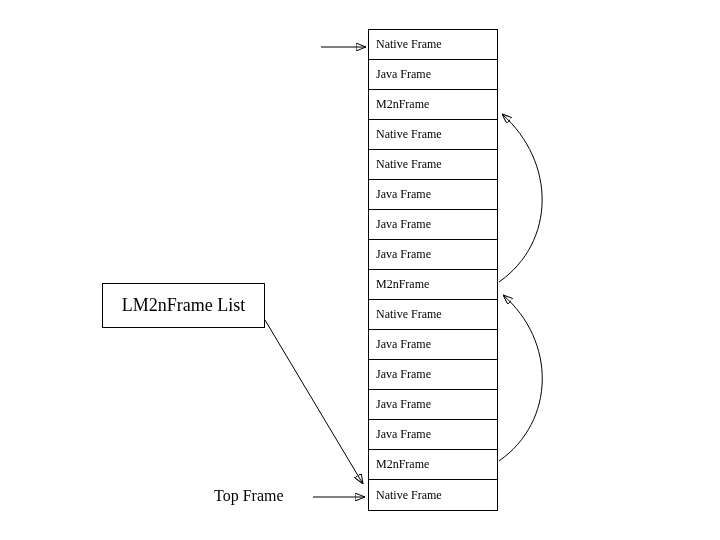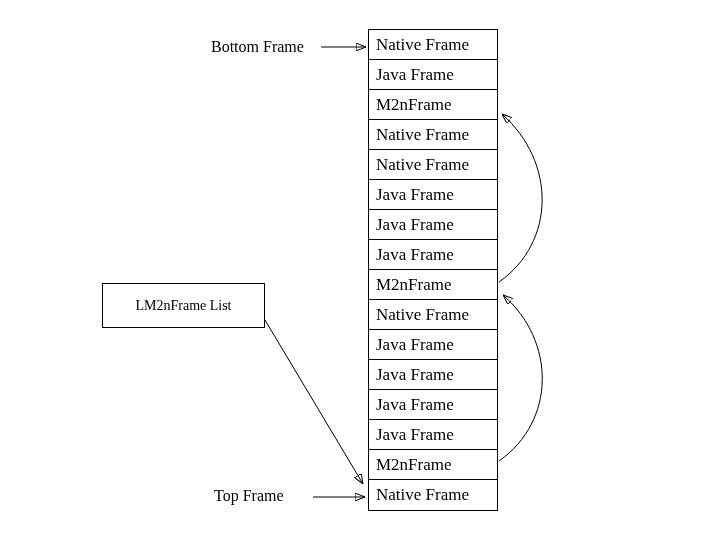--- a/index.html
+++ b/index.html
@@ -26,39 +26,39 @@
     box-sizing: border-box;
     background: #ffffff;
   }
   .stack-row {
     height: 30px;
     box-sizing: border-box;
     border-bottom: 1px solid #000000;
     display: flex;
     align-items: center;
     padding-left: 7px;
-    font-size: 17px;
+    font-size: 12px;
     white-space: nowrap;
   }
   .stack-row:last-child {
     border-bottom: none;
   }
   
   .list-box {
     position: absolute;
     left: 102px;
     top: 283px;
     width: 163px;
     height: 45px;
     border: 1px solid #000000;
     box-sizing: border-box;
     display: flex;
     align-items: center;
     justify-content: center;
-    font-size: 14px;
+    font-size: 18px;
     background: #ffffff;
   }
   
   .float-label {
     position: absolute;
     font-size: 16px;
     white-space: nowrap;
   }
   #bottom-frame-label { left: 211px; top: 38px; }
   #top-frame-label    { left: 214px; top: 487px; }
@@ -98,21 +98,20 @@
     <div class="stack-row">Java Frame</div>
     <div class="stack-row">Java Frame</div>
     <div class="stack-row">M2nFrame</div>
     <div class="stack-row">Native Frame</div>
   </div>
 
   <div class="list-box">
     <span>LM2nFrame List</span>
   </div>
 
-  <div class="float-label" id="bottom-frame-label">Bottom Frame</div>
   <div class="float-label" id="top-frame-label">Top Frame</div>
 
   <svg id="arrow-layer" viewBox="0 0 720 540" xmlns="http://www.w3.org/2000/svg">
     <defs>
       <marker id="arrowhead" markerWidth="10" markerHeight="8" refX="10" refY="4" orient="auto" markerUnits="userSpaceOnUse">
         <path d="M0,0 L10,4 L0,8 Z" fill="#000000" stroke="none"></path>
       </marker>
     </defs>
 
     <line x1="321" y1="47" x2="366" y2="47" marker-end="url(#arrowhead)"></line>

